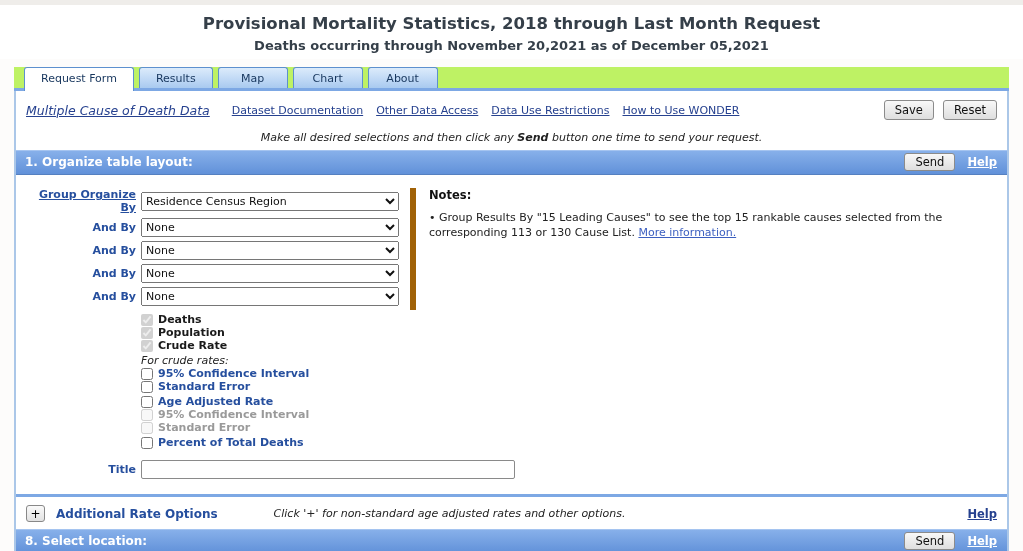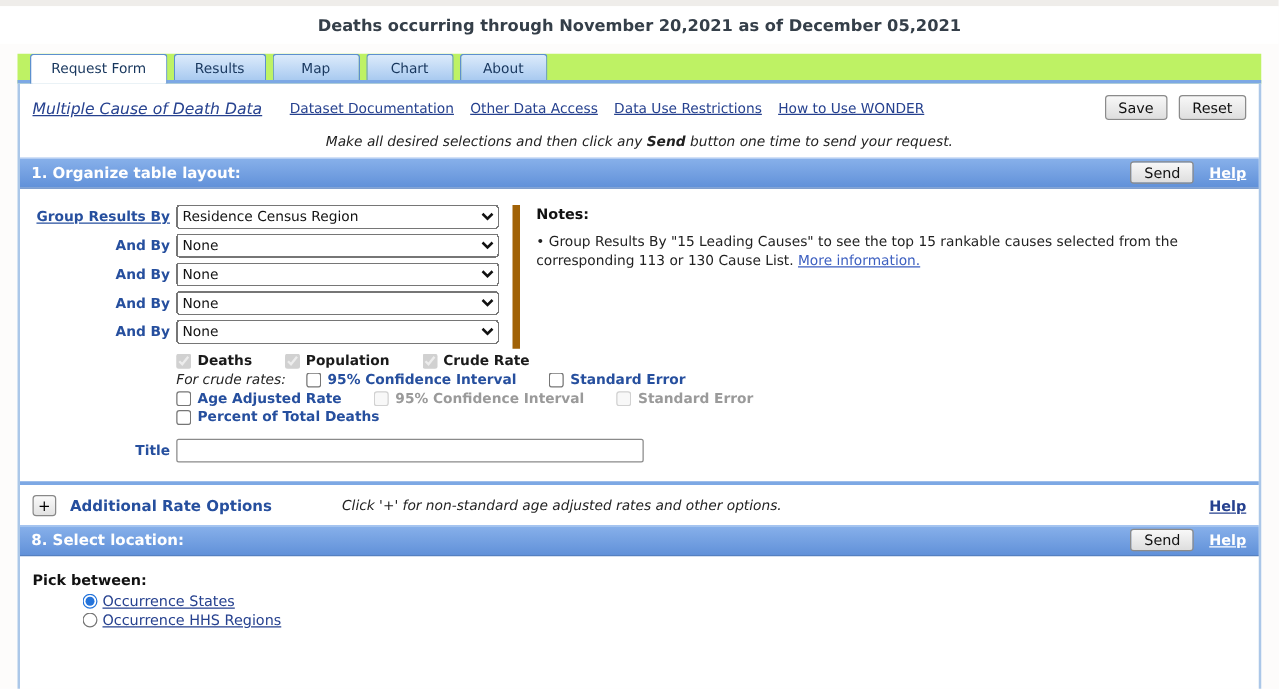--- a/index.html
+++ b/index.html
@@ -63,21 +63,21 @@
   .flabel.linked { text-decoration:underline; }
   .sel { width:258px; height:19px; font-family:inherit; font-size:11px; color:#111; }
   .notes-col { flex:1; border-left:6px solid #a16207; padding-left:13px; margin-left:4px; }
   .notes-head { font-weight:bold; font-size:11.5px; color:#111; }
   .notes-text { margin-top:8px; line-height:15px; max-width:612px; color:#222; }
   .notes-text a { color:#3c5fc0; text-decoration:underline; }
 
   .measures { display:flex; padding:6px 8px 0 8px; }
   .m-hint { font-size:11px; color:#111; padding-top:1px; }
   .m-rows { margin:3px 0 0 125px; }
-  .m-row { margin-bottom:2px; display:flex; align-items:center; }
+  .m-row { margin-bottom:2px; display:flex; align-items:flex-start;flex-direction:column; }
   .cb { display:inline-flex; align-items:center; margin-right:26px; }
   .cb input { width:12px; height:12px; margin:0 5px 0 0; }
   .cb-black { font-weight:bold; color:#1a1a1a; }
   .cb-blue { font-weight:bold; color:#264f9e; }
   .cb-gray { font-weight:bold; color:#9a9a9a; }
   .crude-lbl { font-style:italic; color:#222; width:104px; flex:none; }
 
   .title-row { display:flex; align-items:center; padding:9px 8px 0 8px; }
   .title-input { width:374px; height:19px; border:1px solid #8a8a8a; border-radius:2px; font-family:inherit; font-size:11px; padding:0 4px; }
 
@@ -97,20 +97,21 @@
   .radio-row { display:flex; align-items:center; margin-bottom:1px; }
   .radio-row input { width:12px; height:12px; margin:0 4px 0 0; accent-color:#2574db; }
   .rlink { color:#26418f; font-weight:normal; font-size:11.5px; text-decoration:underline; }
 </style>
 </head>
 <body>
 
 <div class="top-strip"></div>
 
 <div class="hdr">
+  <div class="title">Provisional Mortality Statistics, 2018 through Last Month Request</div>
   <div class="subtitle">Deaths occurring through November 20,2021 as of December 05,2021</div>
 </div>
 
 <div class="tabzone">
   <div class="tabbar">
     <div class="tab active">Request Form</div>
     <div class="tab">Results</div>
     <div class="tab">Map</div>
     <div class="tab">Chart</div>
     <div class="tab">About</div>
@@ -135,21 +136,21 @@
 
   <div class="secbar">
     <span>1. Organize table layout:</span>
     <button class="btn send-btn">Send</button>
     <a class="bar-help">Help</a>
   </div>
 
   <div class="sec1-top">
     <div class="form-col">
       <div class="frow">
-        <a class="flabel linked">Group Results By</a>
+        <a class="flabel linked">Group Organize By</a>
         <select class="sel">
           <option>Residence Census Region</option>
         </select>
       </div>
       <div class="frow">
         <span class="flabel">And By</span>
         <select class="sel">
           <option>None</option>
         </select>
       </div>

